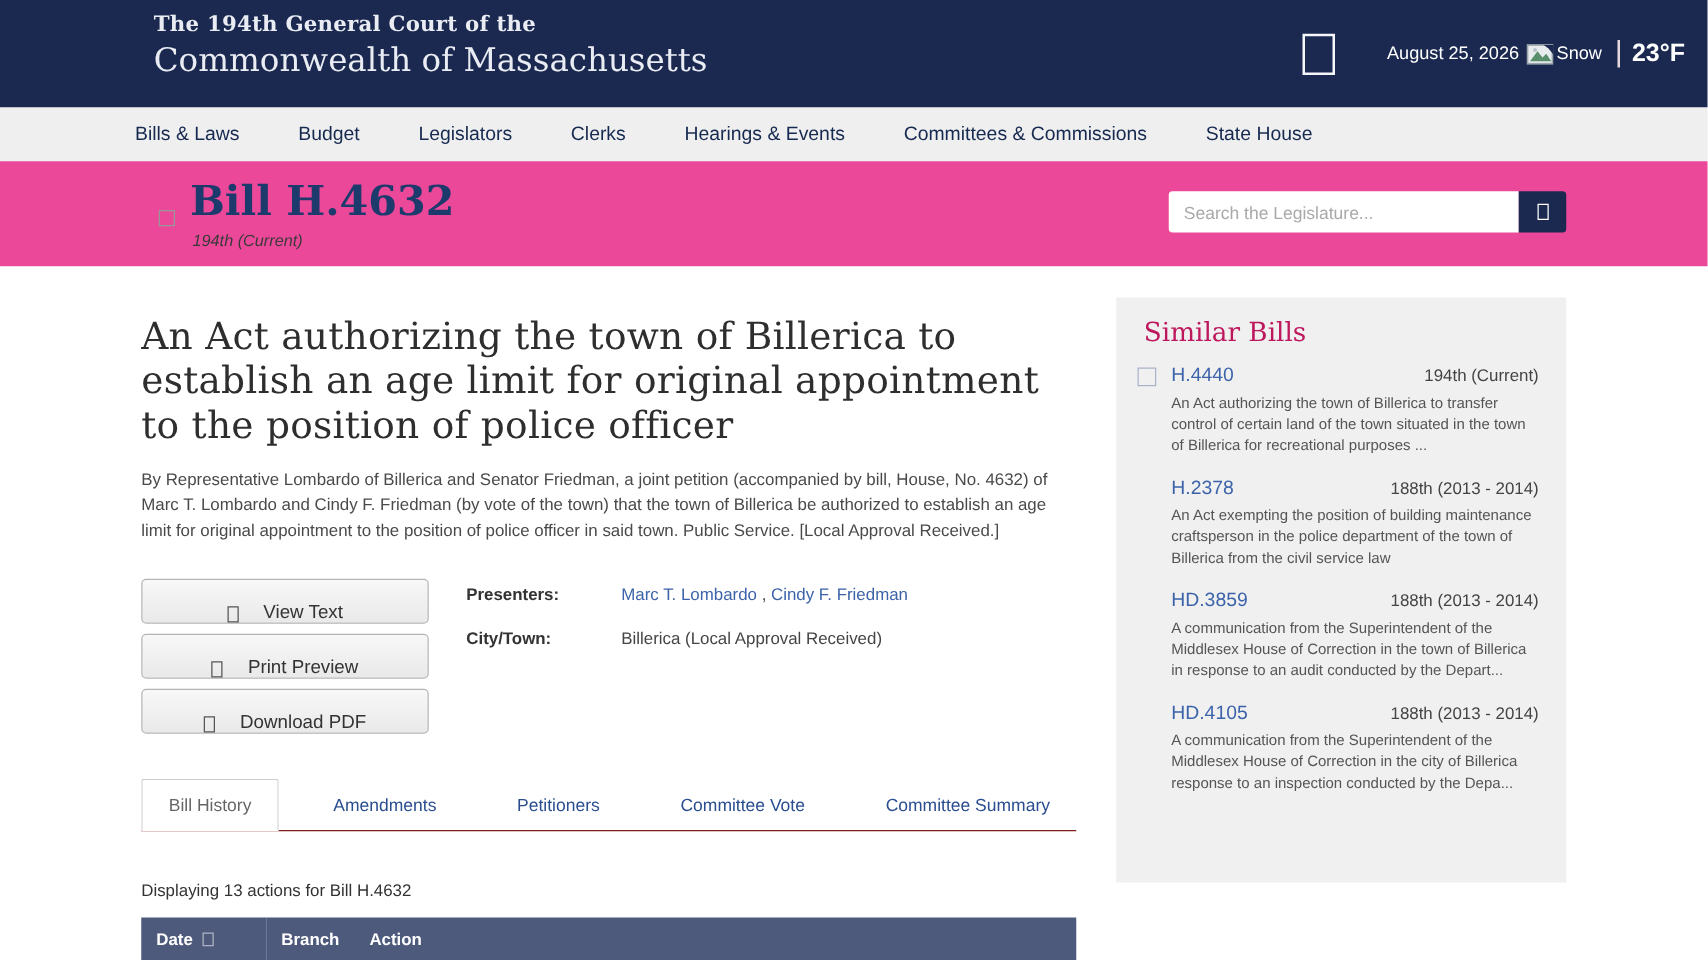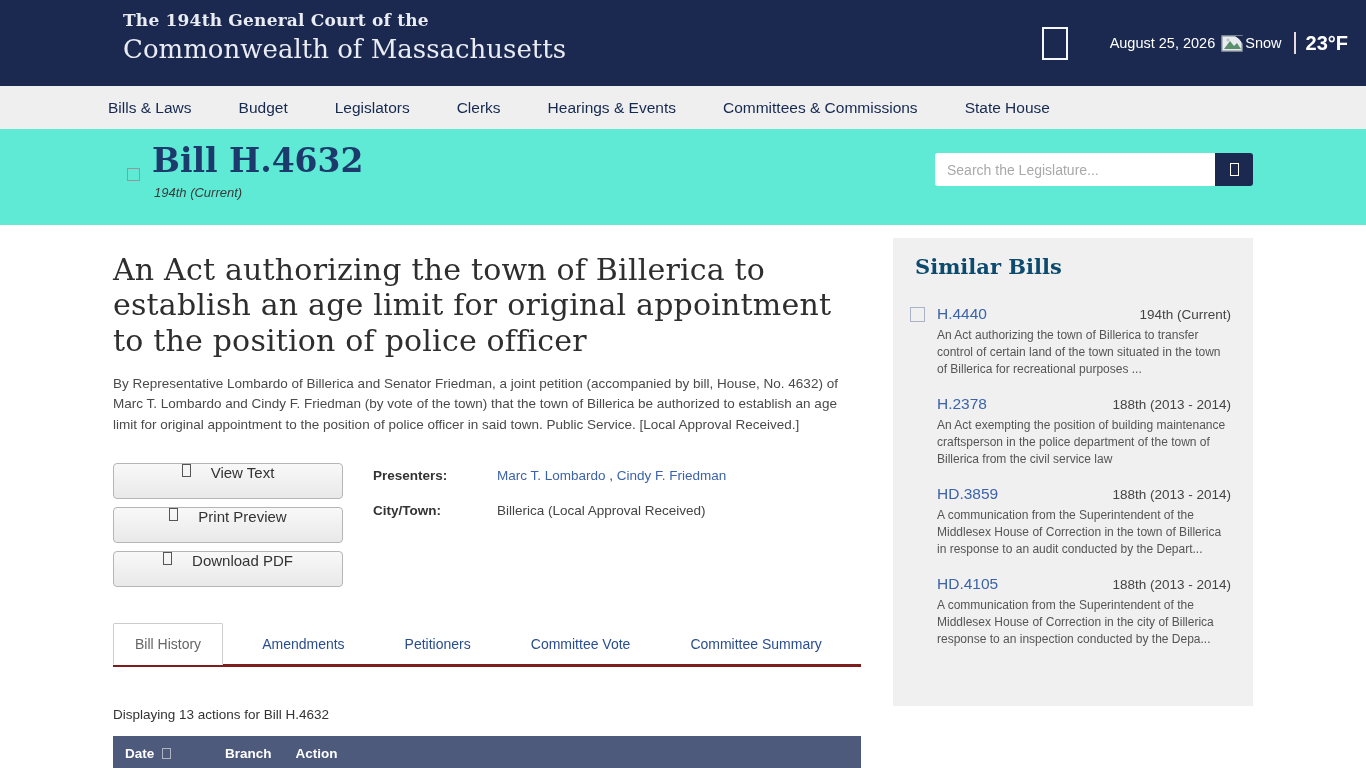--- a/index.html
+++ b/index.html
@@ -19,70 +19,70 @@
   .hdr-snow { color:#fff; font-size:14.5px; }
   .hdr-sep { display:inline-block; width:2px; height:22px; background:#e7dadc; margin:0 10px 0 12px; vertical-align:-5px; }
   .hdr-temp { color:#fff; font-size:20px; font-weight:bold; }
 
   
   .main-nav { position:absolute; left:0; top:86px; width:1366px; height:43px; background:#efeff0;
               display:flex; align-items:center; padding-left:108px; gap:47px; }
   .nav-item { color:#16294f; font-size:15.5px; cursor:pointer; white-space:nowrap; }
 
   
-  .hero { position:absolute; left:0; top:129px; width:1366px; height:96px; background:#5eead4;text-decoration:underline; }
+  .hero { position:absolute; left:0; top:129px; width:1366px; height:84px; background:#ec4899;text-decoration:underline; }
   .tofu-sm { position:absolute; left:127px; top:39px; width:13px; height:13px; border:1px solid #97979b; }
   .hero-title { position:absolute; left:152px; top:12px; font-size:33px; font-weight:bold; color:#1d3a6d; }
   .hero-session { position:absolute; left:154px; top:56px; font-size:13px; font-style:italic; color:#3a3a3a; }
   .search-wrap { position:absolute; left:894px; top:24px; width:359px; height:33px; display:flex;padding-left:41px; }
   .search-input { flex:1; border:none; border-radius:3px 0 0 3px; padding:0 12px; font-size:14px; color:#333;
                   font-family:"Liberation Sans", sans-serif; outline:none; }
   .search-input::placeholder { color:#a9a9a9; }
   .search-btn { width:38px; height:33px; background:#1b2950; border:none; border-radius:0 3px 3px 0;
                 cursor:pointer; display:flex; align-items:center; justify-content:center; }
   .tofu-btn { width:9px; height:13px; border:1px solid #fff; }
 
   
   .main-col { position:absolute; left:113px; top:252px; width:748px; }
   .bill-title { font-size:30px; line-height:1.18; color:#2e2e2e; font-weight:normal; letter-spacing:.2px; }
   .bill-summary { margin-top:16px; font-size:13.5px; line-height:1.5; color:#4a4a4a; width:744px; }
 
   .actions-row { position:relative; margin-top:28px; height:150px; }
   .btn-stack { position:absolute; left:0; top:0; width:230px; display:flex; flex-direction:column; gap:8px; }
   .action-btn { height:36px; border:1px solid #b5b5b5; border-radius:4px; font-size:15px; color:#333;
                 background:linear-gradient(#f8f8f8,#e9e9e9); cursor:pointer; display:flex;
-                align-items:flex-start; justify-content:center; gap:20px; font-family:"Liberation Sans", sans-serif; }
+                align-items:flex-end; justify-content:center; gap:20px; font-family:"Liberation Sans", sans-serif; }
   .tofu-ico { display:inline-block; width:9px; height:13px; border:1px solid #555; }
   .meta-block { position:absolute; left:260px; top:5px; }
   .meta-row { display:flex; margin-bottom:20px; }
   .meta-label { width:124px; font-size:13.5px; font-weight:bold; color:#333; }
   .meta-val { font-size:13.5px; color:#444; }
   a.lnk { color:#3c63a9; text-decoration:none; cursor:pointer; }
 
   
-  .tabs { display:flex; border-bottom:3px solid #7f1d1d; margin-top:10px; align-items:flex-end; }
+  .tabs { display:flex; border-bottom:1px solid #7f1d1d; margin-top:10px; align-items:flex-end;justify-content:space-between; }
   .tab { padding:12px 21px; font-size:14px; color:#2a4d8f; cursor:pointer; white-space:nowrap; }
   .tab.active { color:#666; background:#fff; border:1px solid #ccc; border-bottom:1px solid #fff;
                 margin-bottom:-1px; border-radius:2px 2px 0 0; }
   .tab + .tab { margin-left:18px; }
 
   
   .table-caption { margin-top:40px; font-size:13.5px; color:#333; }
   table.actions { margin-top:14px; width:748px; border-collapse:collapse; }
   table.actions th { background:#4d5a7c; color:#fff; font-size:13.5px; text-align:left;
                      padding:10px 12px; font-weight:bold; }
   table.actions td { font-size:13.5px; color:#444; padding:12px; background:#fff; }
   th.c-date { width:100px; } th.c-branch { width:64px; }
   .tofu-sort { display:inline-block; width:9px; height:11px; border:1px solid rgba(255,255,255,.55);
                margin-left:8px; vertical-align:-1px; cursor:pointer; }
 
   
   .sidebar { position:absolute; left:893px; top:238px; width:360px; height:468px; background:#f0f0f1;
              padding:16px 22px 10px 17px; }
-  .sb-title { font-size:21px; color:#0c4a6e; margin-bottom:26px; margin-left:5px;font-weight:bold; }
+  .sb-title { font-size:21px; color:#be185d; margin-bottom:14px; margin-left:5px; }
   .sb-item { position:relative; padding-left:27px; margin-bottom:17px; }
   .sb-head { display:flex; justify-content:space-between; align-items:baseline; }
   .sb-num { font-size:15.5px; }
   .sb-session { font-size:13.5px; color:#444; }
   .sb-desc { margin-top:4px; font-size:12px; line-height:1.42; color:#555; }
   .tofu-cb { position:absolute; left:0; top:2px; width:15px; height:15px; border:1px solid #aab4c8; }
 </style>
 </head>
 <body>
 

